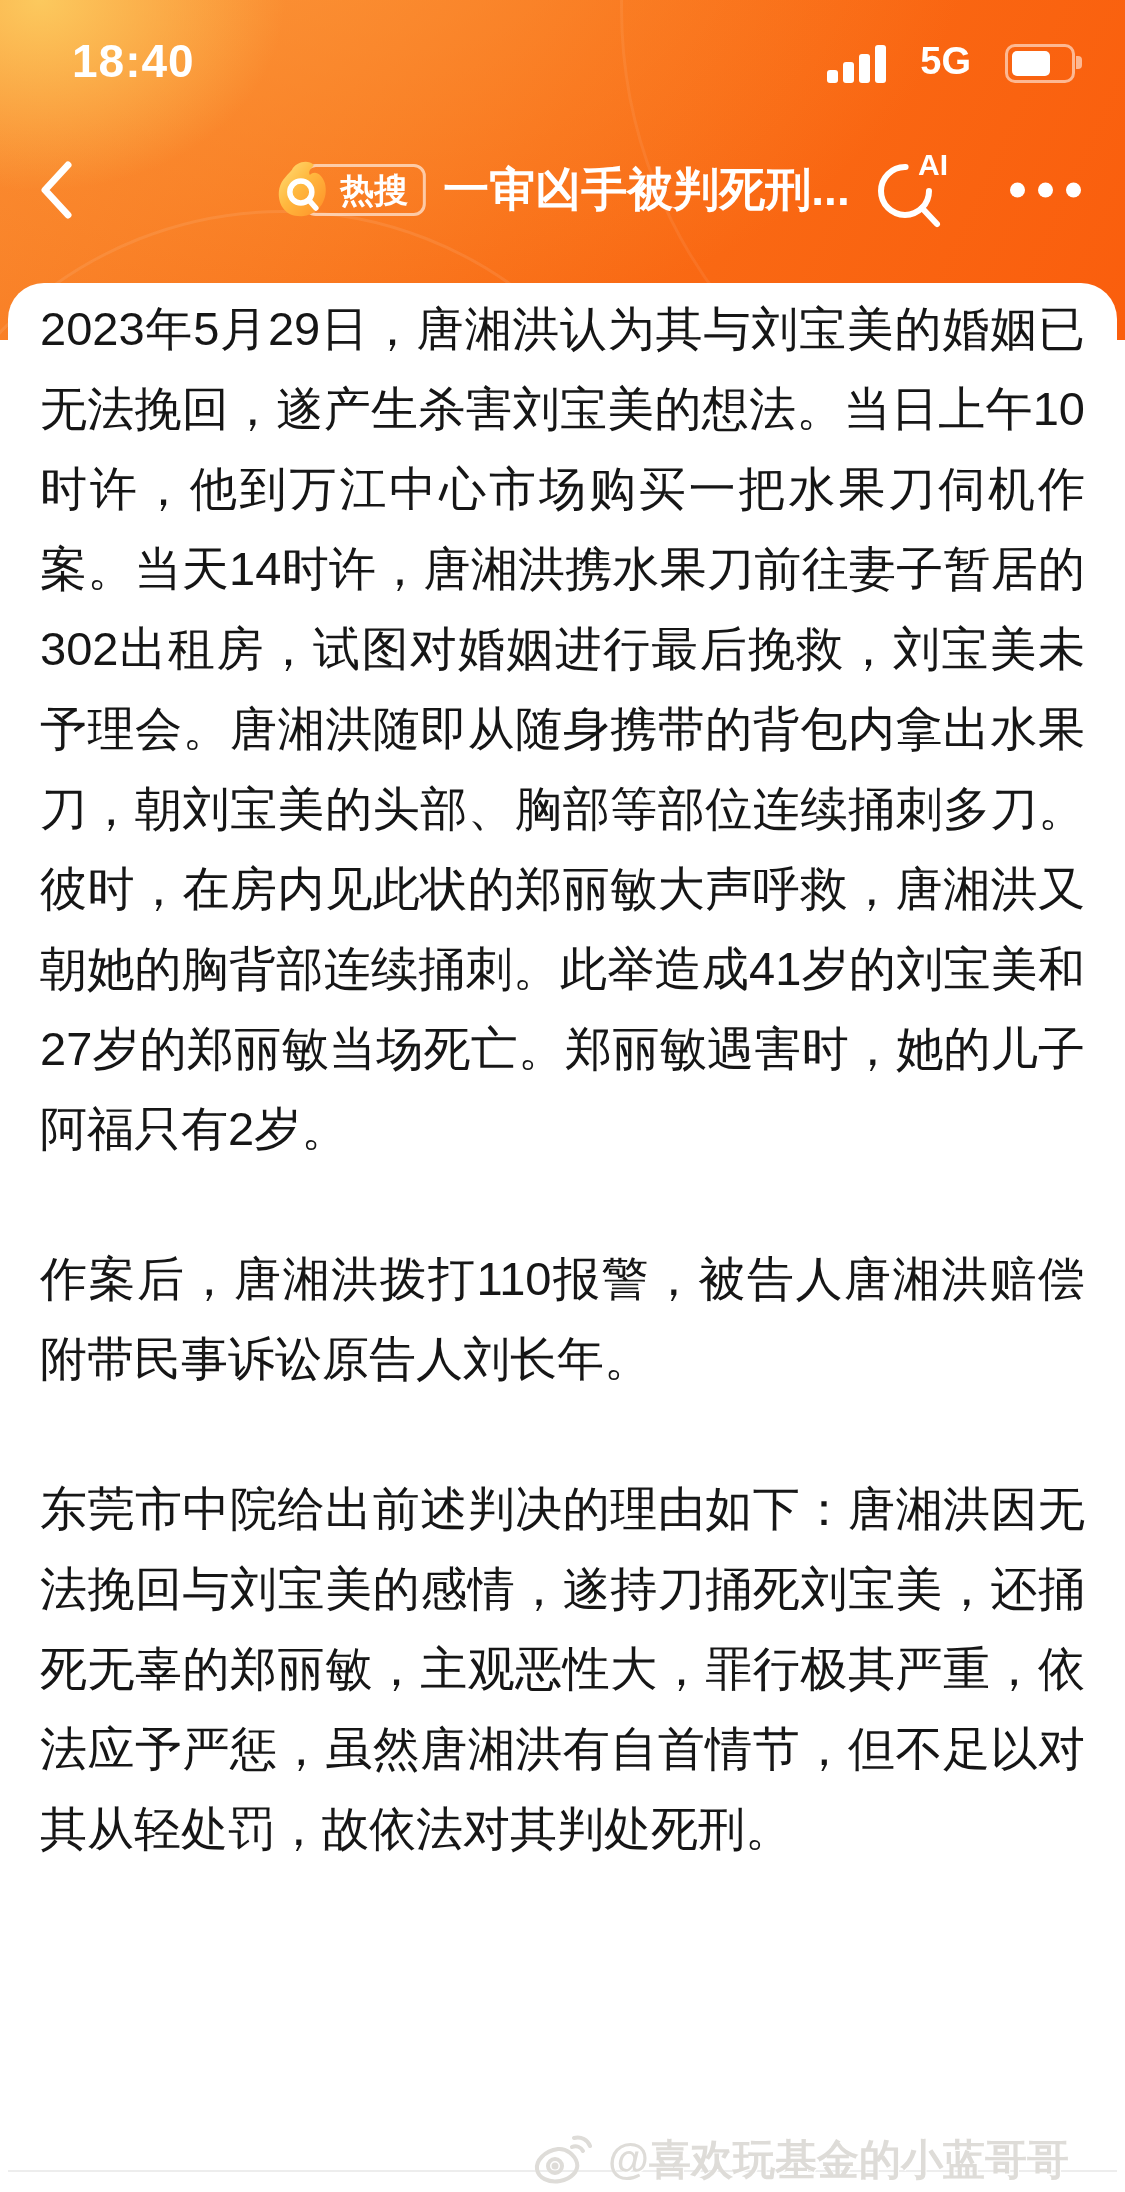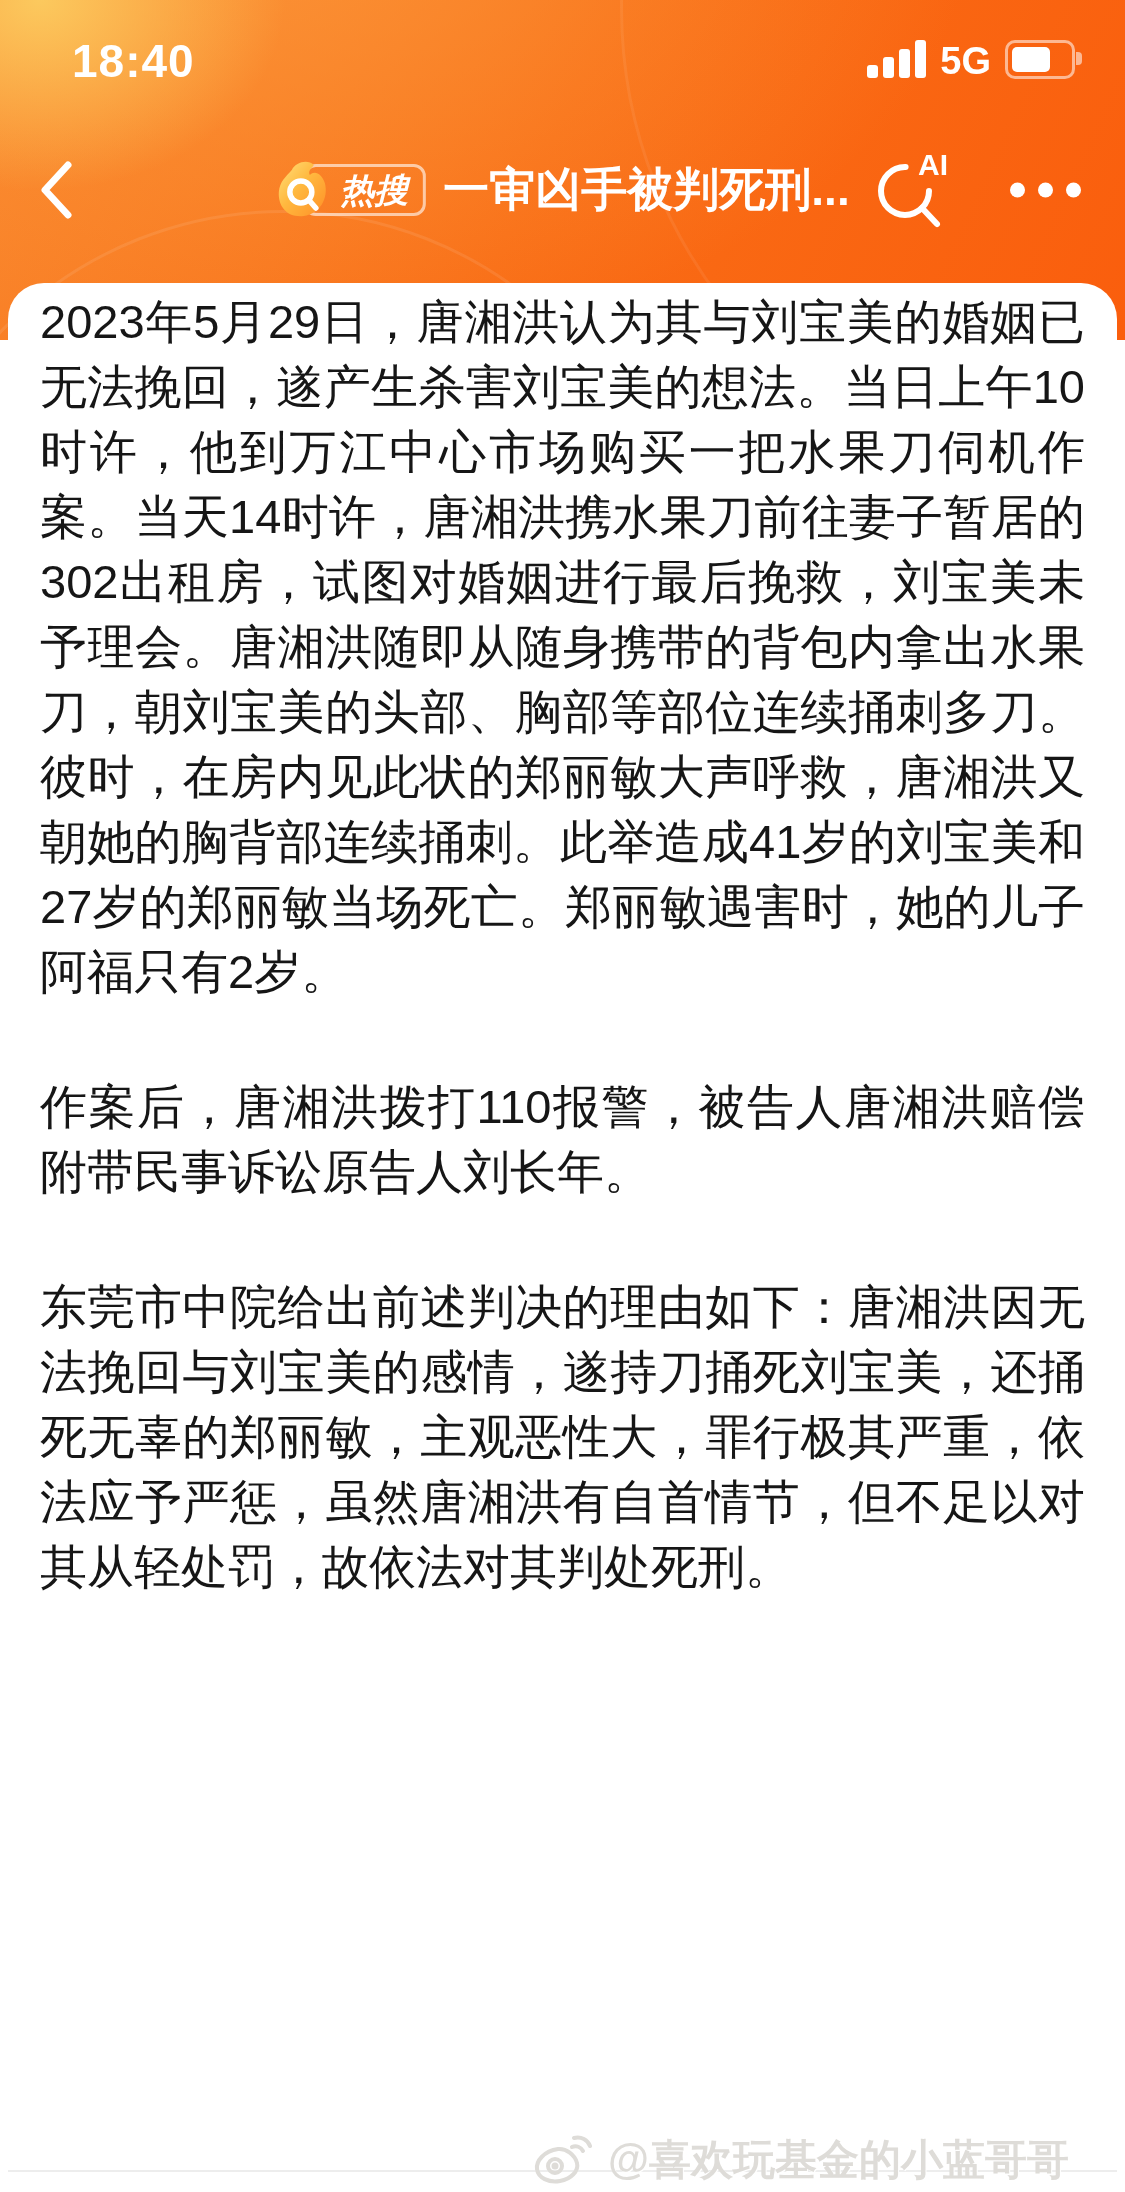--- a/index.html
+++ b/index.html
@@ -18,52 +18,52 @@
     overflow:hidden;
   }
   .arc{position:absolute;border:3px solid rgba(255,255,255,.09);border-radius:50%;}
   .arc1{width:780px;height:780px;left:-110px;top:210px;}
   .arc2{width:1150px;height:1150px;left:100px;top:300px;}
   .arc3{width:950px;height:950px;left:620px;top:-470px;border-color:rgba(255,255,255,.07);}
 
   
   .status{position:relative;height:122px;display:flex;align-items:center;color:#fff;margin-left:16px;}
   .time{margin-left:56px;font-size:46px;font-weight:700;letter-spacing:1px;}
-  .status-right{margin-left:auto;margin-right:50px;display:flex;align-items:flex-start;gap:10px;}
+  .status-right{margin-left:auto;margin-right:50px;display:flex;align-items:flex-end;gap:30px;}
   .sig{display:flex;align-items:flex-end;gap:5px;}
   .sig span{display:block;width:11px;background:#fff;border-radius:3px;}
   .sig .b1{height:13px}.sig .b2{height:21px}.sig .b3{height:29px}.sig .b4{height:38px}
   .net{font-size:38px;font-weight:600;margin:0 4px;}
   .batt{position:relative;width:64px;height:33px;border:3px solid rgba(255,255,255,.55);border-radius:10px;}
   .batt .fill{position:absolute;left:4px;top:4px;bottom:4px;width:38px;background:#fff;border-radius:5px;}
   .batt .nub{position:absolute;right:-10px;top:9px;width:6px;height:13px;background:rgba(255,255,255,.55);border-radius:0 4px 4px 0;}
 
   
   .nav{position:relative;height:135px;}
   .back{position:absolute;left:34px;top:50%;transform:translateY(-50%);width:44px;height:64px;display:flex;align-items:center;justify-content:center;}
   .center-group{position:absolute;left:50%;top:50%;transform:translate(-50%,-50%);display:flex;align-items:center;white-space:nowrap;}
   .hot-badge{display:flex;align-items:center;position:relative;}
   .flame{position:relative;z-index:2;width:54px;height:64px;}
   .hot-label{
     margin-left:-26px;z-index:1;color:#fff;font-weight:700;font-size:34px;line-height:1;
-    border:3px solid rgba(255,255,255,.6);border-radius:12px;padding:6px 14px 6px 34px;font-style:italic;
+    border:3px solid rgba(255,255,255,.6);border-radius:12px;padding:6px 14px 6px 34px;
   }
   .nav-title{margin-left:18px;color:#fff;font-size:46px;font-weight:700;max-width:440px;overflow:hidden;text-overflow:ellipsis;}
   .ai-search{position:absolute;right:168px;top:50%;transform:translateY(-50%);width:86px;height:86px;}
   .more{position:absolute;right:44px;top:50%;transform:translateY(-50%);display:flex;gap:13px;}
   .more i{width:15px;height:15px;border-radius:50%;background:#fff;display:block;}
 
   
   .card{
     position:absolute;left:8px;right:8px;top:283px;bottom:0;
     background:#fff;border-radius:36px 36px 0 0;
     padding:6px 32px 0;box-sizing:border-box;overflow:hidden;
   }
   .para{
-    margin:0;color:#161616;font-size:47px;line-height:65px;
+    margin:0;color:#161616;font-size:47px;line-height:80px;
     text-align:justify;word-break:break-all;position:relative;z-index:2;
   }
   .para + .para{margin-top:70px;}
   .bottom-line{position:absolute;left:0;right:0;bottom:20px;height:2px;background:#ededed;z-index:1;}
   .watermark{
     position:absolute;right:48px;bottom:4px;z-index:3;
     display:flex;align-items:center;gap:16px;
     color:#dedcd8;font-size:42px;font-weight:700;text-shadow:1px 1px 0 #fff;
     white-space:nowrap;
     text-align:right;

